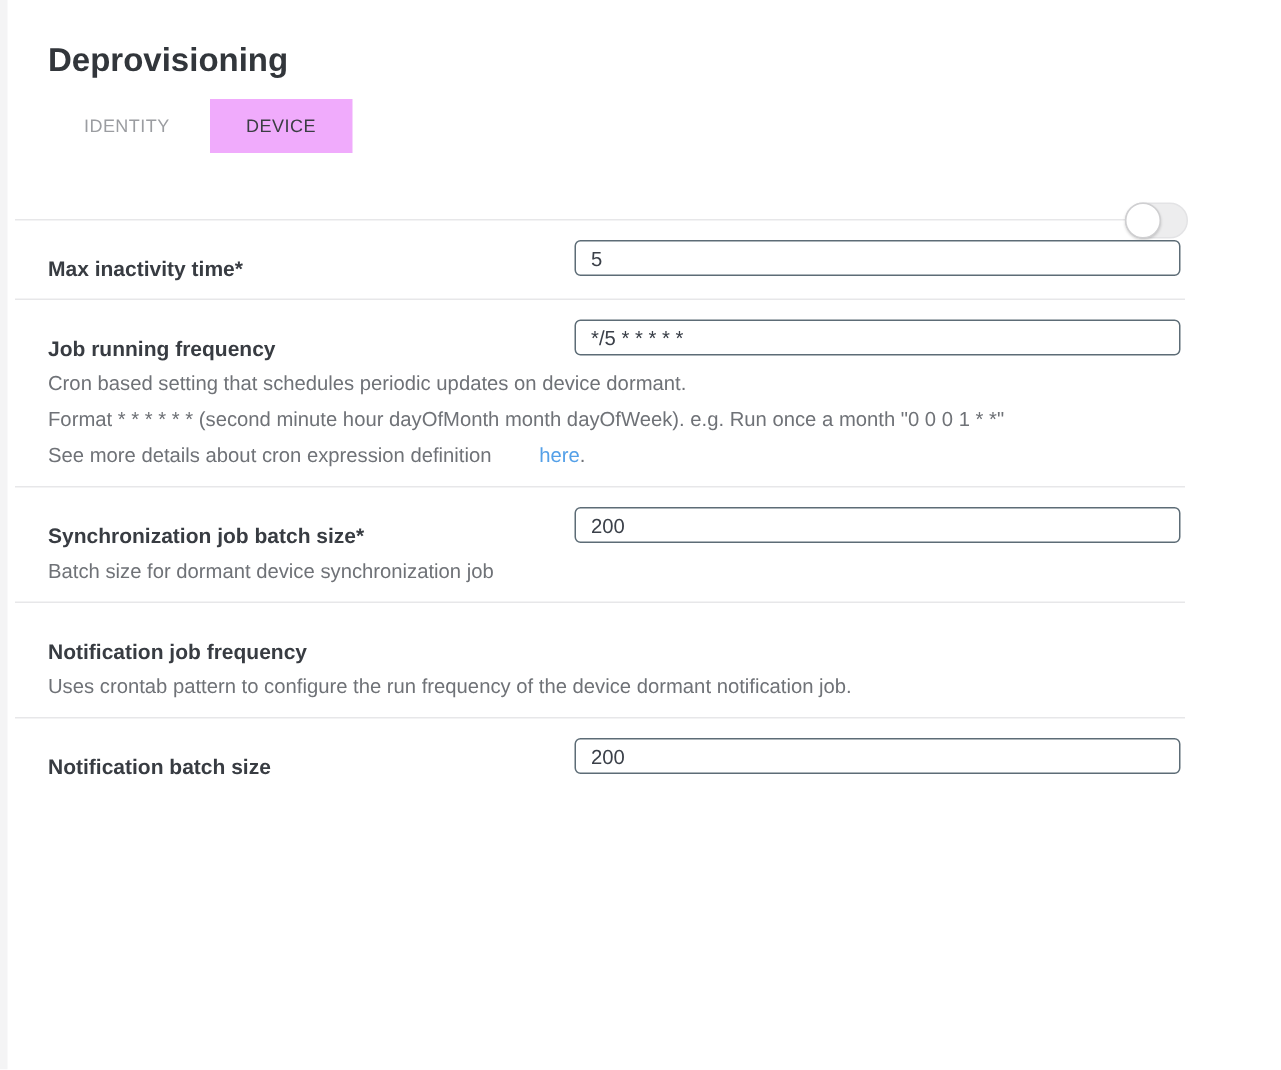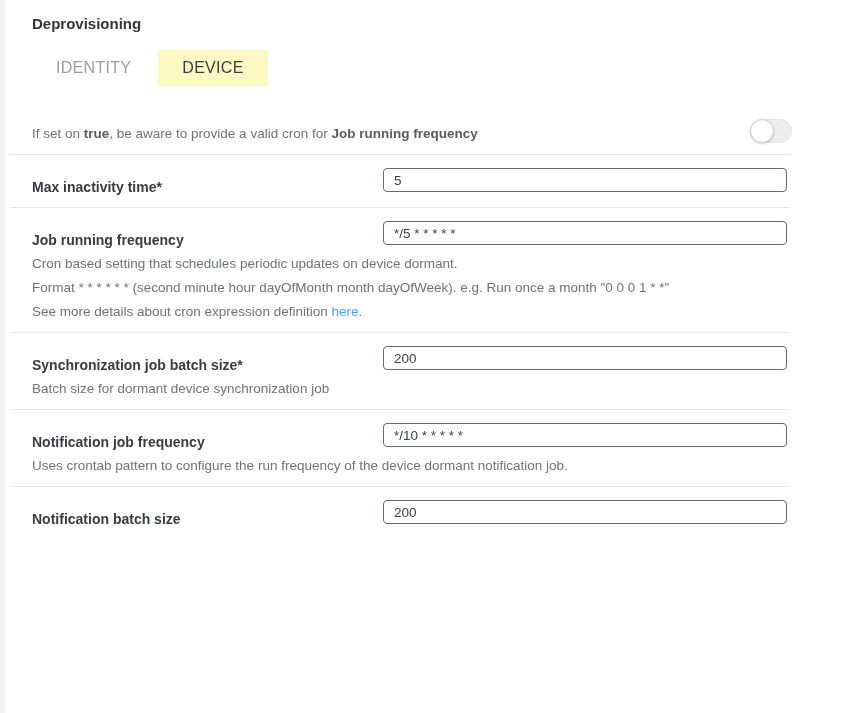--- a/index.html
+++ b/index.html
@@ -11,51 +11,51 @@
     position: relative;
     color: #383c42;
   }
   .left-strip {
     position: absolute; left: 0; top: 0;
     width: 5px; height: 713px;
     background: #f4f4f5;
   }
   .main { margin-left: 10px; width: 780px; }
   .page-title {
-    margin: 12px 0 0 22px;
-    font-size: 15px; font-weight: 700;
+    margin: 28px 0 0 22px;
+    font-size: 22px; font-weight: 700;
     color: #32363b; line-height: 24px;
   }
   .tabs { display: flex; margin: 14px 0 0 22px; }
   .tab {
     padding: 11px 24px;
-    font-size: 16px; letter-spacing: 0.3px;
+    font-size: 12px; letter-spacing: 0.3px;
     color: #9b9da1; cursor: pointer;
     line-height: 14px;
     text-align: center;
   }
   .tab + .tab { margin-left: 3px; }
-  .tab.active { background: #fef9c3; color: #3a3d42; }
+  .tab.active { background: #f0abfc; color: #3a3d42; }
   .form { margin-top: 16px; }
   .section {
     position: relative;
     padding: 20px 0 8px 22px;
     border-bottom: 1px solid #e7e7e9;
   }
   .section:last-child { border-bottom: none; }
   .field-label {
     font-size: 14px; font-weight: 700;
     color: #383c42; line-height: 24px;
   }
   .desc {
     font-size: 13.5px; color: #6f7277;
     line-height: 24px;
   }
   .desc .b { font-weight: 700; color: #585c62; }
-  .link { color: #54a0e8; cursor: pointer; }
+  .link { color: #54a0e8; cursor: pointer; margin-left: 28px; }
   .control { position: absolute; left: 373px; top: 13px; }
   .control-toggle { position: absolute; left: 740px; top: 17px; }
   .field-input {
     width: 382px; height: 22px;
     border: 1px solid #5d6c76; border-radius: 4px;
     padding: 0 10px;
     font-size: 13.5px; color: #3b4049;
     font-family: "Liberation Sans", "DejaVu Sans", sans-serif;
     background: #fff;
     outline: none;
@@ -93,21 +93,20 @@
   </div>
 
   <div class="form">
 
     <div class="section">
       <div class="control-toggle">
         <div class="toggle">
           <div class="knob"></div>
         </div>
       </div>
-      <div class="desc"><span>If set on </span><span class="b">true</span><span>, be aware to provide a valid cron for </span><span class="b">Job running frequency</span></div>
     </div>
 
     <div class="section">
       <div class="control">
         <input class="field-input" value="5" style="">
       </div>
       <div class="field-label">Max inactivity time*</div>
     </div>
 
     <div class="section">
@@ -123,23 +122,20 @@
     <div class="section">
       <div class="control">
         <input class="field-input" value="200" style="">
       </div>
       <div class="field-label">Synchronization job batch size*</div>
       <div class="desc"><span>Batch size for dormant device synchronization job</span></div>
     </div>
 
 
     <div class="section">
-      <div class="control">
-        <input class="field-input" value="*/10 * * * * *" style="">
-      </div>
       <div class="field-label">Notification job frequency</div>
       <div class="desc"><span>Uses crontab pattern to configure the run frequency of the device dormant notification job.</span></div>
     </div>
 
     <div class="section">
       <div class="control">
         <input class="field-input" value="200" style="">
       </div>
       <div class="field-label">Notification batch size</div>
     </div>

